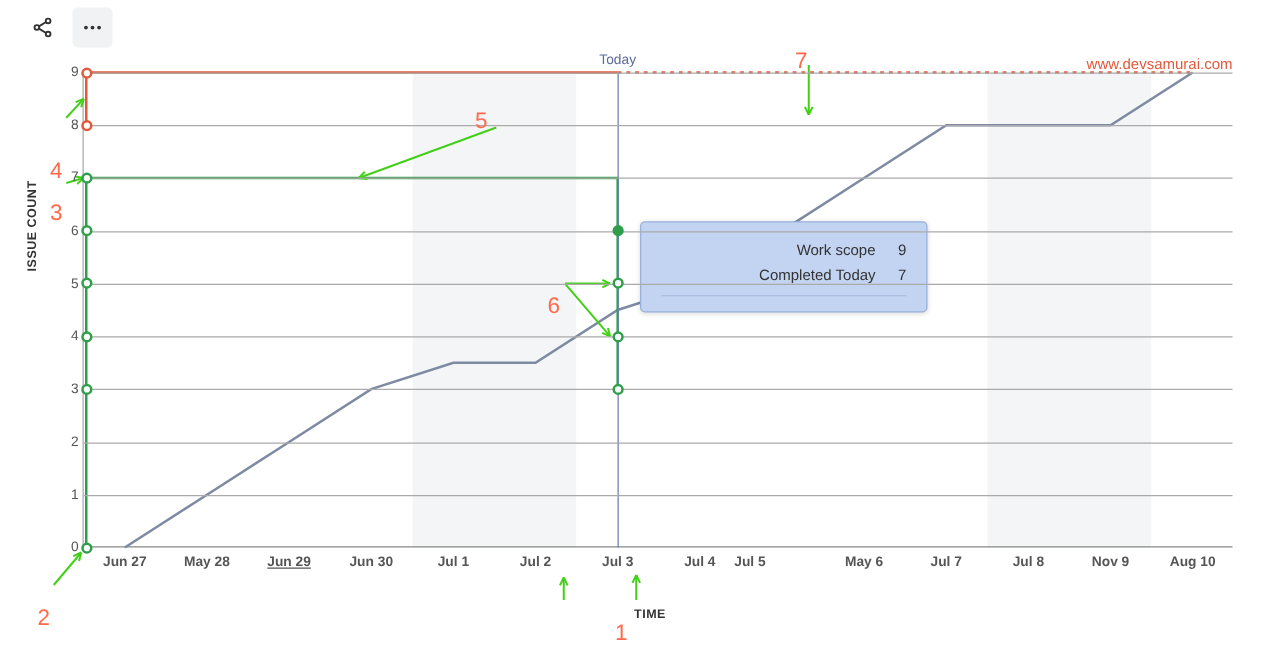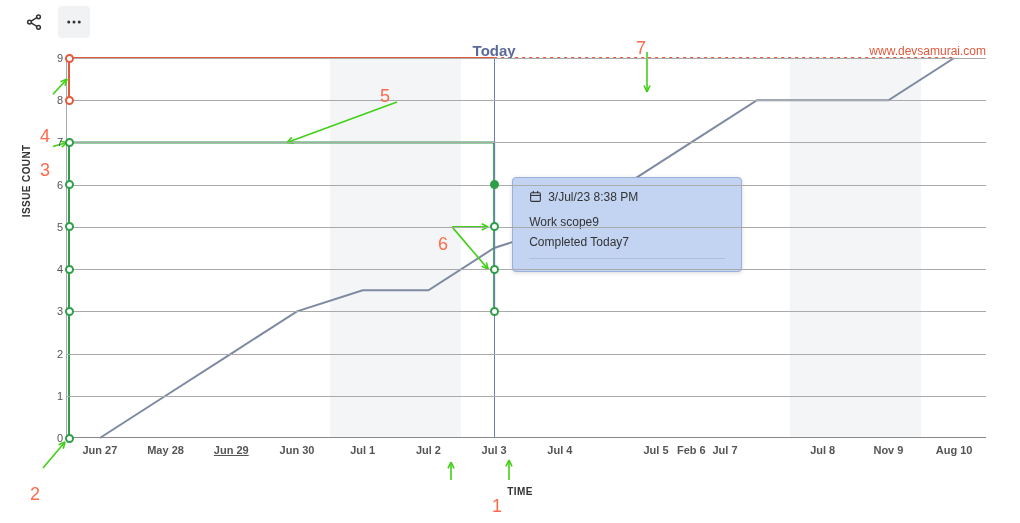--- a/index.html
+++ b/index.html
@@ -69,41 +69,41 @@
     position: absolute; top: 0; height: 100%;
     background: #F4F5F7;
   }
   .today-line {
     position: absolute; top: 0; height: 100%; width: 1px;
     background: #6B7FB5;
   }
   .today-label {
     position: absolute; top: -16px;
     transform: translateX(-50%);
-    font-size: 15px; font-weight: 700; color: #5B6B99;
+    font-size: 11px; font-weight: 400; color: #5B6B99;
   }
   .brand {
     position: absolute; top: -14px; right: 0;
     font-size: 12px; color: #E2593B;
   }
   .anno {
     position: absolute;
     font-size: 18px; color: #FF6A4D; font-weight: 500;
   }
   .tooltip {
     position: absolute;
     background: #C2D4F2;
     border: 1px solid #98b0da;
     border-radius: 4px;
     padding: 12px 16px;
     font-size: 12px; color: #333;
     box-shadow: 0 1px 4px rgba(0,0,0,0.15);
   }
   .tooltip .tt-date { display:flex; align-items:center; gap:6px; font-weight:400; margin-bottom:8px;}
-  .tooltip .tt-row { display:flex; justify-content:flex-start; padding:3px 0;}
+  .tooltip .tt-row { display:flex; justify-content:flex-end; gap:18px; padding:3px 0;}
   .tooltip hr { border:none; border-top:1px solid #a9bee0; margin:6px 0 0 0;}
   svg.lines { position:absolute; left:0; top:0; overflow:visible;}
   .marker {
     position:absolute; width:9px; height:9px; margin-left:-4.5px; margin-top:-4.5px;
     border-radius:50%; background:#fff;
   }
   .marker.green { border:2px solid #2E9E4B; }
   .marker.orange { border:2px solid #E2593B; }
   .marker.green.fill { background:#2E9E4B; }
 </style>
@@ -172,29 +172,20 @@
         <line x1="580" y1="33.77777777777783" x2="583.0447587387786" y2="27.47464806130909" stroke="#41D017" stroke-width="1.6"></line>
         <line x1="442" y1="422" x2="442" y2="402" stroke="#41D017" stroke-width="1.6"></line>
         <line x1="442" y1="402" x2="445.0447587387786" y2="408.30312971646873" stroke="#41D017" stroke-width="1.6"></line>
         <line x1="442" y1="402" x2="438.9552412612214" y2="408.30312971646873" stroke="#41D017" stroke-width="1.6"></line>
       </svg>
 
     <div class="today-label" id="todaylbl" style="left: 427.143px;">Today</div>
     <div class="today-line" id="todayline" style="left: 427.143px;"></div>
 
     <div class="tooltip" id="tooltip" style="left: 445.143px; top: 118.667px; width: 230px;">
-      <div class="tt-date">
-        <svg width="13" height="13" viewBox="0 0 24 24" fill="none" stroke="#333" stroke-width="2">
-          <rect x="3" y="5" width="18" height="16" rx="2"></rect>
-            <line x1="3" y1="10" x2="21" y2="10"></line>
-          <line x1="8" y1="2" x2="8" y2="6"></line>
-            <line x1="16" y1="2" x2="16" y2="6"></line>
-        </svg>
-        <span>3/Jul/23 8:38 PM</span>
-      </div>
       <div class="tt-row">
         <span>Work scope</span>
         <span>9</span>
       </div>
       <div class="tt-row">
         <span>Completed Today</span>
         <span>7</span>
       </div>
       <hr>
     </div>
@@ -218,23 +209,23 @@
       <div class="gridline" style="top: 0px;"></div>
       <div class="ytick" style="top: 0px;">9</div>
       <div class="xtick" style="left: 32.8571px;">Jun 27</div>
       <div class="xtick" style="left: 98.5714px;">May 28</div>
       <div class="xtick" style="left: 164.286px; text-decoration: underline;">Jun 29</div>
       <div class="xtick" style="left: 230px;">Jun 30</div>
       <div class="xtick" style="left: 295.714px;">Jul 1</div>
       <div class="xtick" style="left: 361.429px;">Jul 2</div>
       <div class="xtick" style="left: 427.143px;">Jul 3</div>
       <div class="xtick" style="left: 492.857px;">Jul 4</div>
-      <div class="xtick" style="left: 589px;">Jul 5</div>
-      <div class="xtick" style="left: 624.286px;">Feb 6</div>
-      <div class="xtick" style="left: 658px;">Jul 7</div>
+      <div class="xtick" style="left: 533px;">Jul 5</div>
+      <div class="xtick" style="left: 624.286px;">May 6</div>
+      <div class="xtick" style="left: 690px;">Jul 7</div>
       <div class="xtick" style="left: 755.714px; margin-top: 24px;">Jul 8</div>
       <div class="xtick" style="left: 821.429px;">Nov 9</div>
       <div class="xtick" style="left: 887.143px;">Aug 10</div>
       <div class="marker orange" style="left: 2px; top: 42.2222px;"></div>
       <div class="marker orange" style="left: 2px; top: 0px;"></div>
       <div class="marker green" style="left: 2px; top: 380px;"></div>
       <div class="marker green" style="left: 2px; top: 253.333px;"></div>
       <div class="marker green" style="left: 2px; top: 211.111px;"></div>
       <div class="marker green" style="left: 2px; top: 168.889px;"></div>
       <div class="marker green" style="left: 2px; top: 126.667px;"></div>

